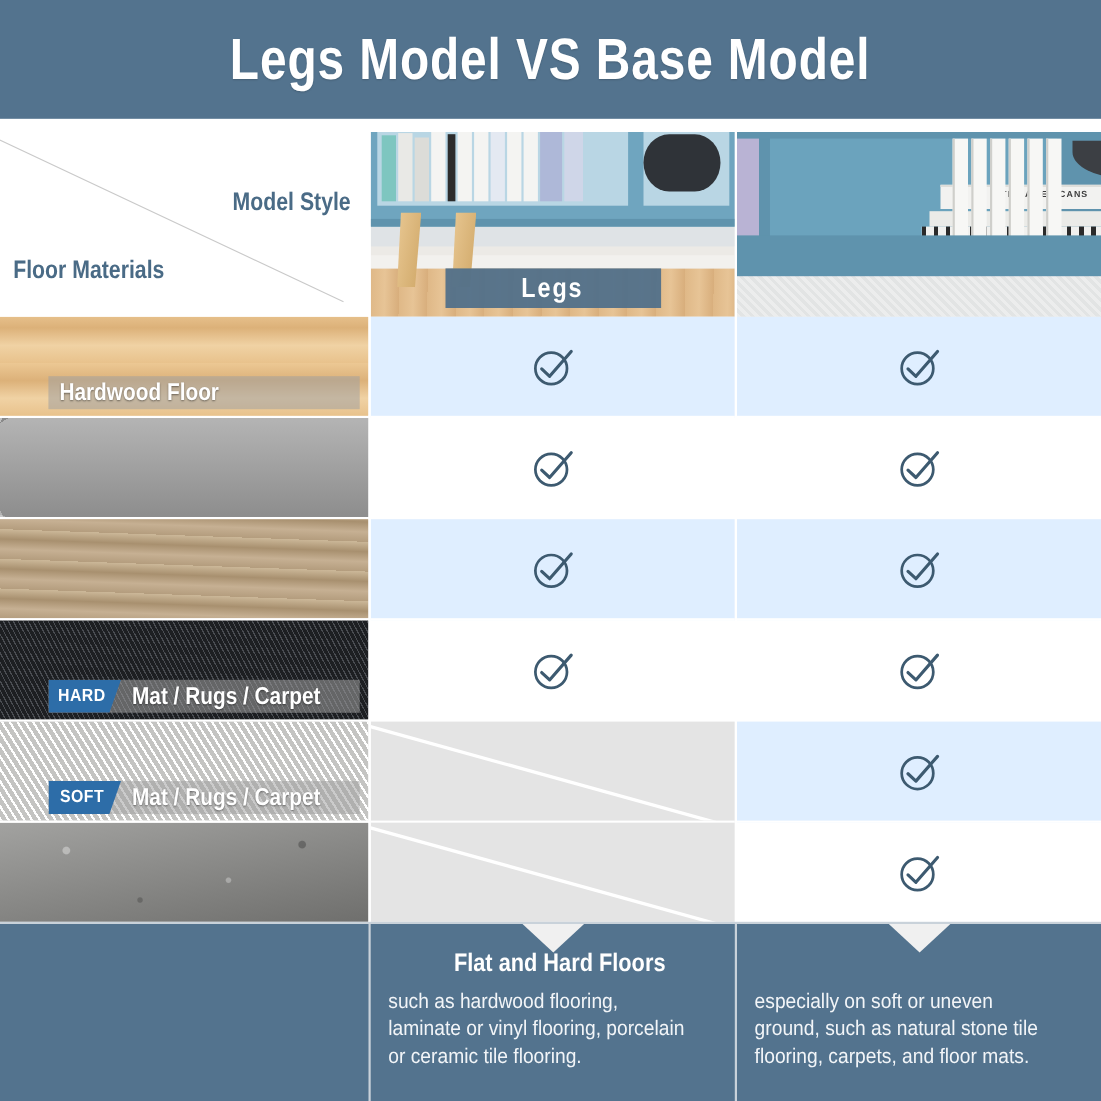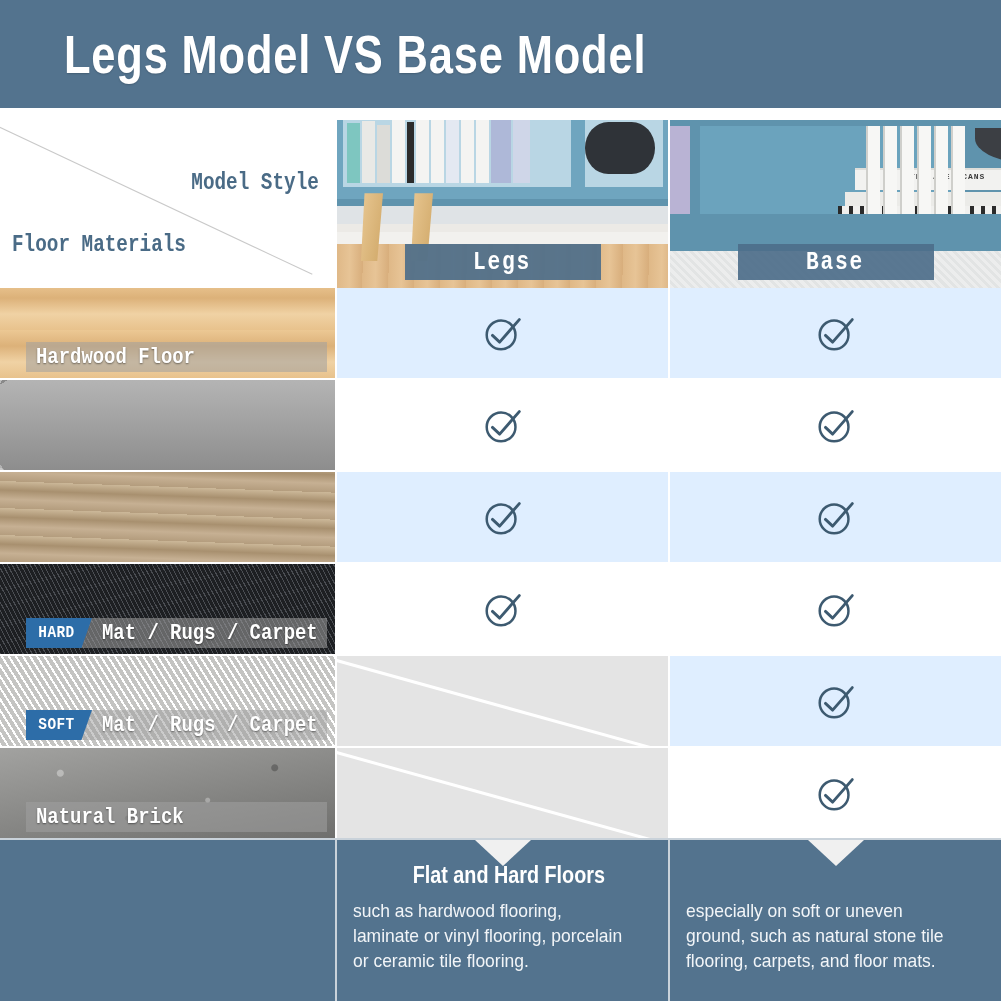--- a/index.html
+++ b/index.html
@@ -20,37 +20,37 @@
   }
 
   
   .title-bar {
     position: absolute;
     left: 0; top: 0;
     width: 1001px; height: 108px;
     background: #53738e;
     display: flex;
     align-items: center;
-    justify-content: flex-start;
+    justify-content: center;
   }
   .title-text {
     color: #ffffff;
     font-size: 53px;
     font-weight: 700;
     letter-spacing: 1px;
     transform: scaleX(0.82);
     white-space: nowrap;
     text-shadow: 0 1px 2px rgba(0,0,0,0.18);
   }
 
   
   .grid {
     position: absolute;
     left: 0; top: 120px;
-    width: 1001px; height: 720px; font-family: Liberation Mono, monospace;
+    width: 1001px; height: 720px;
   }
   .col-legs  { position: absolute; left: 337px; width: 331px; text-align: right; }
   .col-base  { position: absolute; left: 670px; width: 331px; }
 
   .vline {
     position: absolute;
     top: 0;
     width: 2px;
     height: 720px;
     background: #ffffff;
@@ -172,21 +172,21 @@
     position: absolute;
     left: 0;
     width: 335px;
     height: 92px;
     overflow: hidden;
     border-bottom: 2px solid #ffffff;
   }
   .mrow .swatch { position: absolute; inset: 0; }
   .mrow .mlabel {
     position: absolute;
-    left: 26px; right: 8px; bottom: 6px;
+    left: 44px; right: 8px; bottom: 6px;
     height: 30px;
     background: rgba(160,160,160,0.55);
     display: flex;
     align-items: center;
     padding-left: 4px;
   }
   .mrow .mlabel .txt {
     color: #ffffff;
     font-size: 22px;
     font-weight: 700;
@@ -380,23 +380,20 @@
       <div class="stack3"></div>
       <div class="rbooks">
         <i></i>
           <i></i>
           <i></i>
           <i></i>
           <i></i>
           <i></i>
       </div>
       <div class="plinth"></div>
-      <div class="banner">
-        <span>Base</span>
-      </div>
     </div>
 
     <div class="mrow" style="top:168px">
       <div class="swatch sw-hardwood"></div>
       <div class="mlabel">
         <span class="txt">Hardwood Floor</span>
       </div>
     </div>
     <div class="vcell alt col-legs" style="top:168px">
       <svg class="check" viewBox="0 0 48 48">
@@ -477,23 +474,20 @@
     <div class="vcell na col-legs" style="top:536px"></div>
     <div class="vcell alt col-base" style="top:536px">
       <svg class="check" viewBox="0 0 48 48">
         <circle cx="22" cy="26" r="15" fill="none" stroke="#3d5a70" stroke-width="2.6"></circle>
         <path d="M13 26.5 L20.5 33.5 L41 10" fill="none" stroke="#3d5a70" stroke-width="3" stroke-linecap="round" stroke-linejoin="round"></path>
       </svg>
     </div>
 
     <div class="mrow" style="top:628px">
       <div class="swatch sw-brick"></div>
-      <div class="mlabel">
-        <span class="txt">Natural Brick</span>
-      </div>
     </div>
     <div class="vcell na col-legs" style="top:628px"></div>
     <div class="vcell plain col-base" style="top:628px">
       <svg class="check" viewBox="0 0 48 48">
         <circle cx="22" cy="26" r="15" fill="none" stroke="#3d5a70" stroke-width="2.6"></circle>
         <path d="M13 26.5 L20.5 33.5 L41 10" fill="none" stroke="#3d5a70" stroke-width="3" stroke-linecap="round" stroke-linejoin="round"></path>
       </svg>
     </div>
 
     <div class="vline v1"></div>

